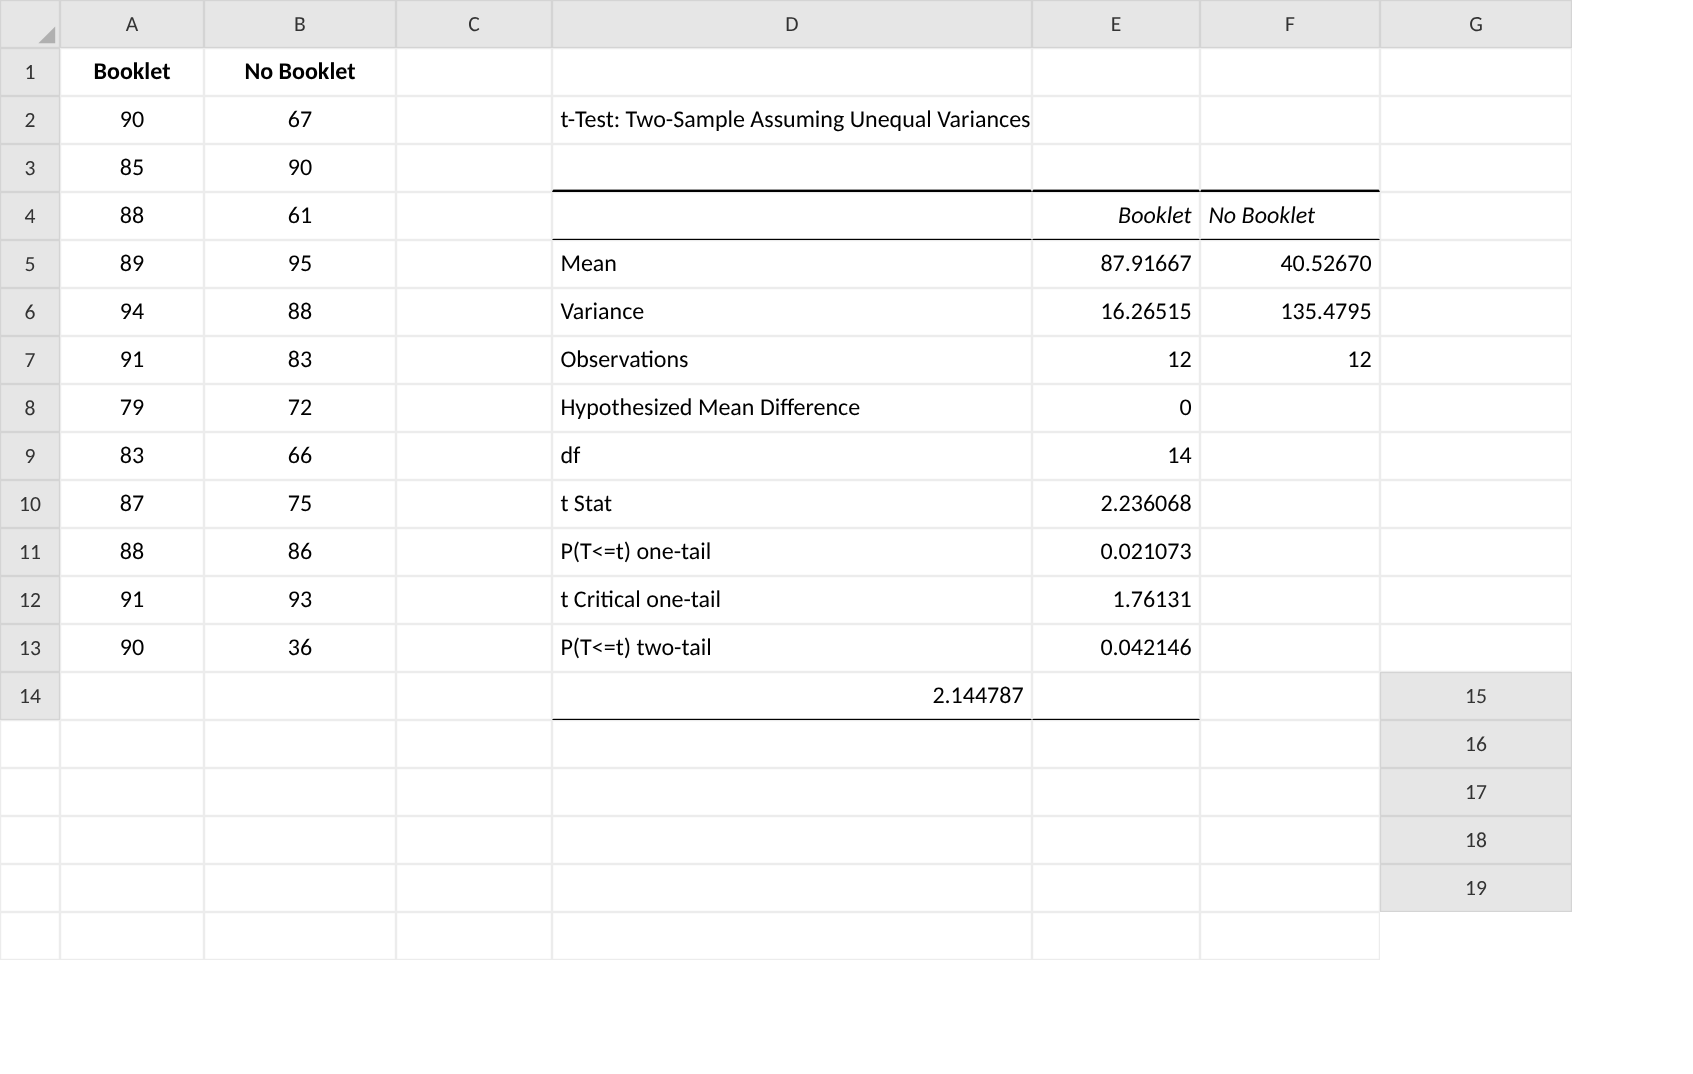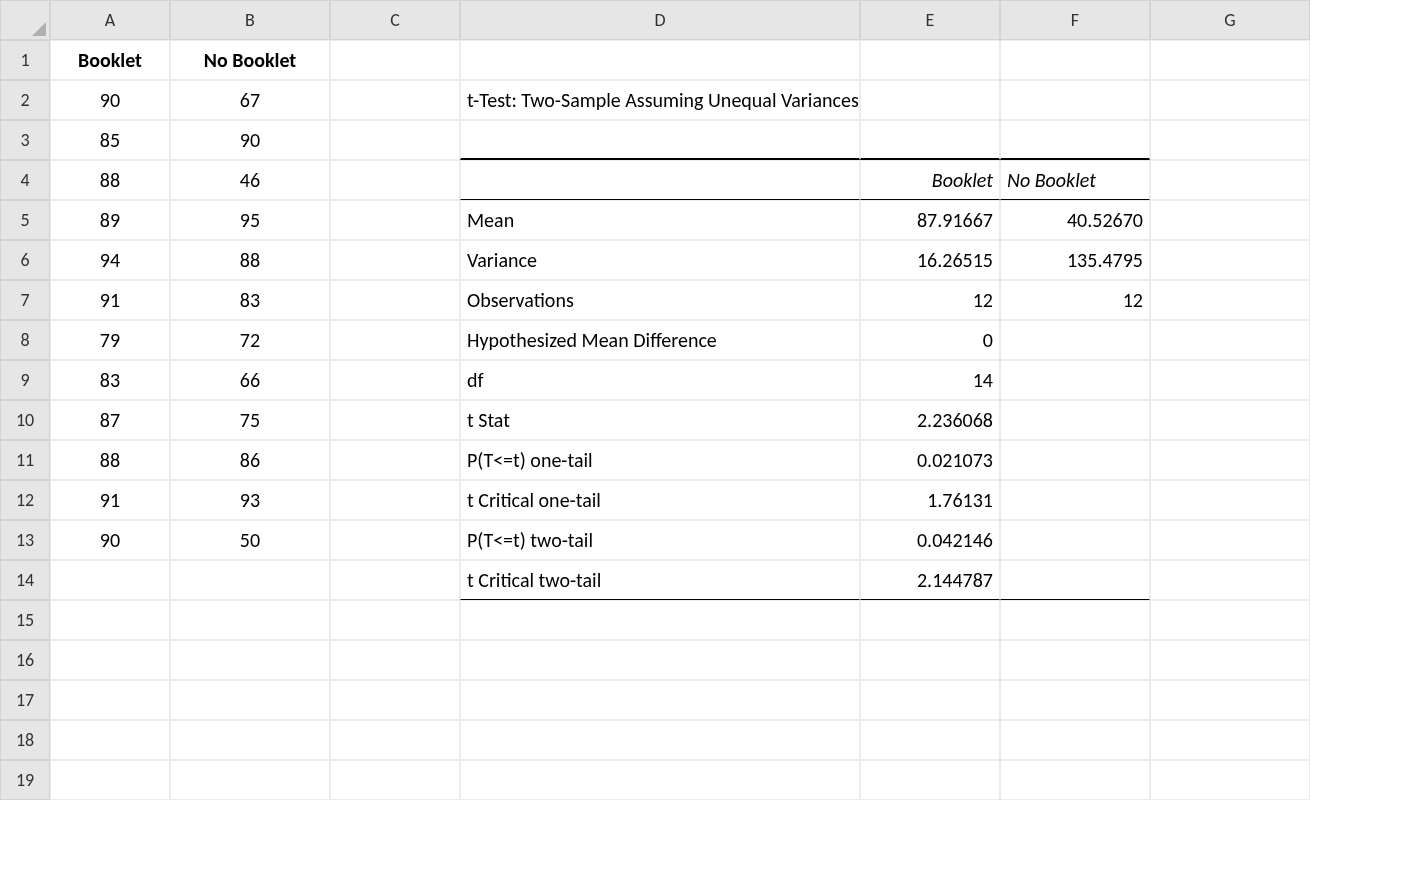--- a/index.html
+++ b/index.html
@@ -101,21 +101,21 @@
   <div class="cell center">85</div>
   <div class="cell center">90</div>
   <div class="cell"></div>
   <div class="cell bottom-med"></div>
   <div class="cell bottom-med"></div>
   <div class="cell bottom-med"></div>
   <div class="cell"></div>
 
   <div class="rowhdr">4</div>
   <div class="cell center">88</div>
-  <div class="cell center">46</div>
+  <div class="cell center">61</div>
   <div class="cell"></div>
   <div class="cell left bottom-thin"></div>
   <div class="cell right italic bottom-thin">Booklet</div>
   <div class="cell left italic bottom-thin">No Booklet</div>
   <div class="cell"></div>
 
   <div class="rowhdr">5</div>
   <div class="cell center">89</div>
   <div class="cell center">95</div>
   <div class="cell"></div>
@@ -182,32 +182,31 @@
   <div class="cell center">91</div>
   <div class="cell center">93</div>
   <div class="cell"></div>
   <div class="cell left">t Critical one-tail</div>
   <div class="cell right">1.76131</div>
   <div class="cell right"></div>
   <div class="cell"></div>
 
   <div class="rowhdr">13</div>
   <div class="cell center">90</div>
-  <div class="cell center">50</div>
+  <div class="cell center">36</div>
   <div class="cell"></div>
   <div class="cell left">P(T&lt;=t) two-tail</div>
   <div class="cell right">0.042146</div>
   <div class="cell right"></div>
   <div class="cell"></div>
 
   <div class="rowhdr">14</div>
   <div class="cell"></div>
   <div class="cell"></div>
   <div class="cell"></div>
-  <div class="cell left bottom-thin">t Critical two-tail</div>
   <div class="cell right bottom-thin">2.144787</div>
   <div class="cell right bottom-thin"></div>
   <div class="cell"></div>
 
   <div class="rowhdr">15</div>
   <div class="cell"></div>
     <div class="cell"></div>
     <div class="cell"></div>
     <div class="cell"></div>
     <div class="cell"></div>

